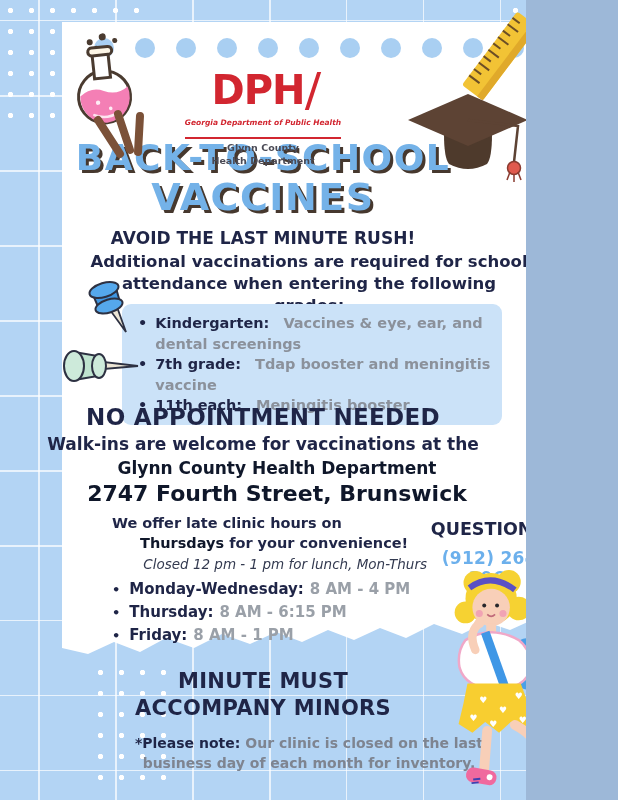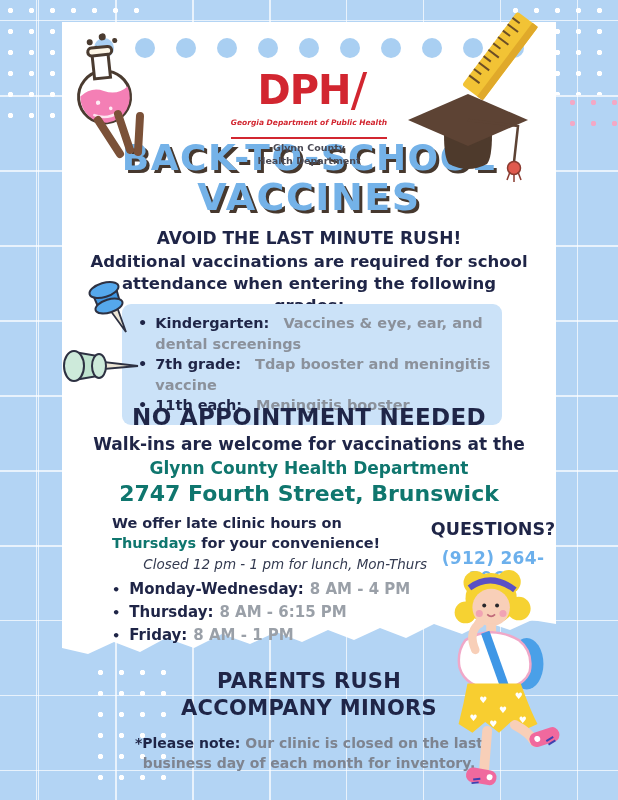--- a/index.html
+++ b/index.html
@@ -1,18 +1,18 @@
 <!DOCTYPE html>
 <html><head>
 <meta charset="utf-8">
 <style>
   * { margin:0; padding:0; box-sizing:border-box; }
   html,body { background:#9db8d8; }
   #canvas {
-    position:relative; width:618px; height:800px; overflow:hidden;
+    position:relative; width:526px; height:800px; overflow:hidden;
     background:#b3d4f4;
     font-family:"DejaVu Sans","Liberation Sans",sans-serif;
     text-decoration:underline;
   }
   
   .bg-grid {
     position:absolute; inset:0;
     background-image:
       repeating-linear-gradient(to right, rgba(255,255,255,.7) 0 1.5px, transparent 1.5px 77px),
       repeating-linear-gradient(to bottom, rgba(255,255,255,.7) 0 1.5px, transparent 1.5px 75px);
@@ -26,21 +26,21 @@
     background-image:radial-gradient(circle, #f2a9c6 2.4px, transparent 3px); background-size:21px 21px; }
 
   .paper { position:absolute; left:62px; top:22px; width:494px; height:590px; background:#ffffff; }
   .torn { position:absolute; left:62px; top:610px; width:494px; height:48px; }
   .holes { position:absolute; left:62px; top:38px; width:494px; display:flex; justify-content:center; gap:21px; }
   .holes i { width:20px; height:20px; border-radius:50%; background:#a9cff2; }
 
   .abs { position:absolute; }
   .center { left:0; right:0; text-align:center; }
   .navy { color:#1f2547; }
-  .blue { color:#0f766e; }
+  .blue { color:#0f172a;margin-left:28px; }
 
   
   .logo { top:70px; z-index:5; }
   .logo-acronym { font-size:40px; font-weight:800; color:#d22630; letter-spacing:-1px; line-height:1;
     display:inline-block; position:relative; padding-right:10px; }
   .logo-slash { position:absolute; right:0; top:2px; width:4px; height:38px; background:#d22630; transform:skewX(-18deg); }
   .logo-org { display:inline-block; font-size:7.5px; font-weight:700; font-style:italic; color:#d22630;
     border-bottom:2px solid #d22630; padding-bottom:10px; margin-top:1px; }
   .logo-county { font-size:9.5px; font-weight:700; color:#4a4a55; line-height:1.35; margin-top:3px; }
 
@@ -183,21 +183,21 @@
       </div>
     </div>
   </div>
 
   <div class="abs qcol">
     <div class="qlabel">QUESTIONS?</div>
     <div class="qphone">(912) 264-3961</div>
   </div>
 
   <div class="abs center parents navy">
-    <div>PARENTS RUSH</div>
+    <div>MINUTE MUST</div>
     <div>ACCOMPANY MINORS</div>
   </div>
   <div class="abs note">
     <span class="nlabel">*Please note:</span><span class="nbody">Our clinic is closed on the last business day of each month for inventory.</span>
   </div>
 
   <div class="deco" style="left:64px; top:32px;">
     <svg width="80" height="100" viewBox="0 0 80 100">
       <g transform="rotate(-6 40 60)">
         <circle cx="31" cy="9" r="3" fill="#4a3b30"></circle>

